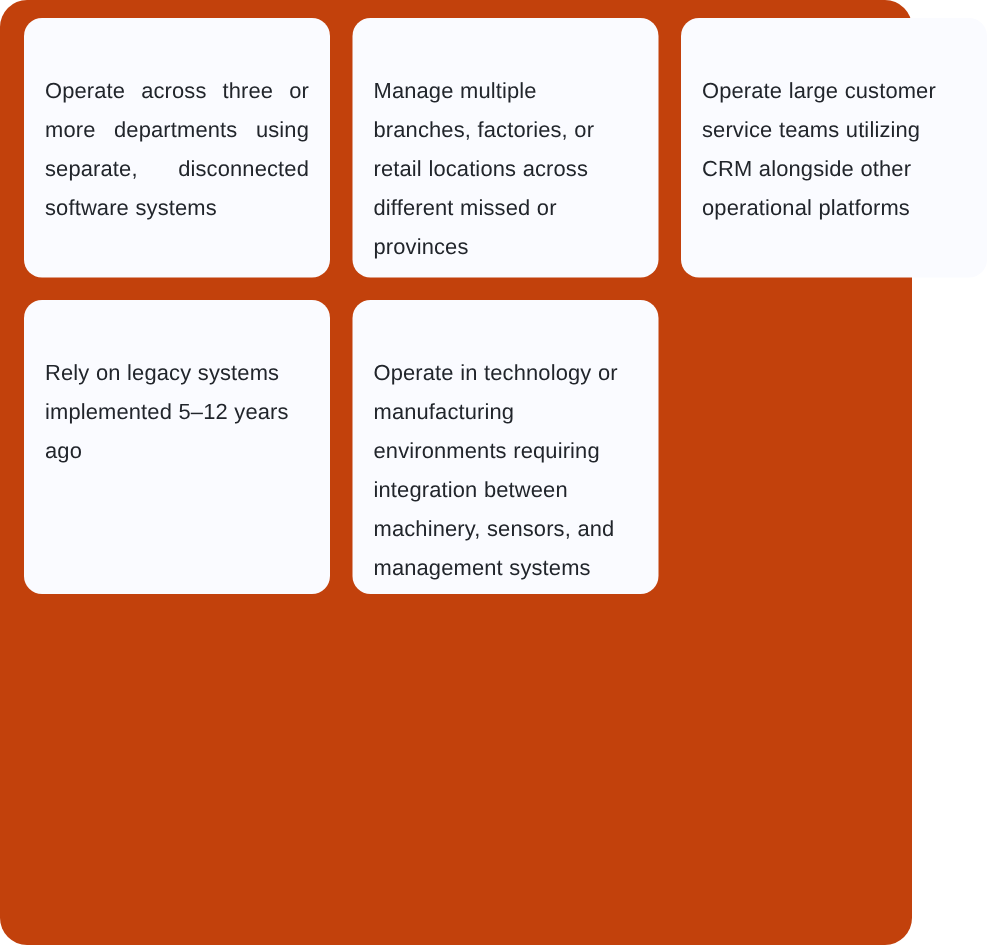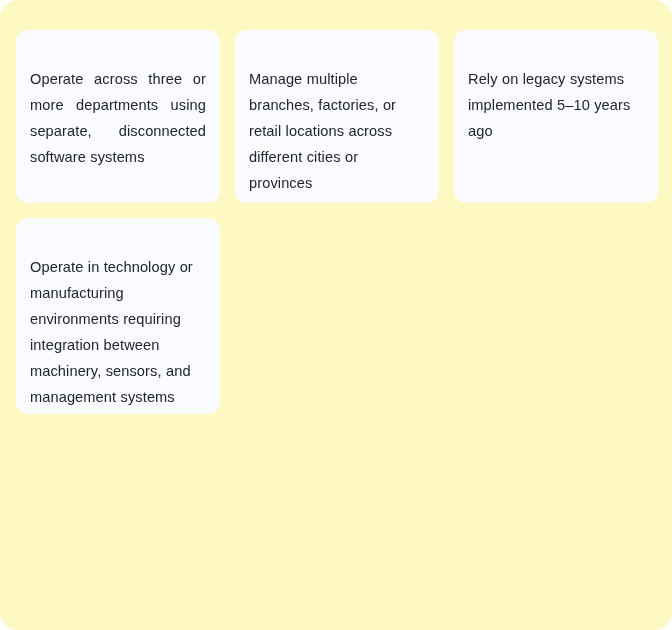--- a/index.html
+++ b/index.html
@@ -11,26 +11,26 @@
     height: 630px;
     background: #ffffff;
     font-family: "Liberation Sans", sans-serif;
     overflow: hidden;
   }
 
   .page-container {
     position: absolute;
     left: 0;
     top: 0;
-    width: 672px;
+    width: 608px;
     height: 630px;
     box-sizing: border-box;
-    background: #fef9c3;
+    background: #c2410c;
     border-radius: 18px;
-    padding: 30px 16px 16px 16px;
+    padding: 12px 16px 16px 16px;
   }
 
   .card-grid {
     display: grid;
     grid-template-columns: 204px 204px 204px;
     grid-template-rows: 173px 196px 229px;
     column-gap: 15px;
     row-gap: 15px;
   }
 
@@ -68,28 +68,31 @@
 <body>
 
 <div class="page-container">
   <div class="card-grid">
 
     <div class="card">
       <p class="card-text justified">Operate across three or more departments using separate, disconnected software systems</p>
     </div>
 
     <div class="card">
-      <p class="card-text">Manage multiple branches, factories, or retail locations across different cities or provinces</p>
+      <p class="card-text">Manage multiple branches, factories, or retail locations across different missed or provinces</p>
     </div>
 
 
+    <div class="card">
+      <p class="card-text">Operate large customer service teams utilizing CRM alongside other operational platforms</p>
+    </div>
 
 
     <div class="card">
-      <p class="card-text">Rely on legacy systems implemented 5–10 years ago</p>
+      <p class="card-text">Rely on legacy systems implemented 5–12 years ago</p>
     </div>
 
     <div class="card">
       <p class="card-text">Operate in technology or manufacturing environments requiring integration between machinery, sensors, and management systems</p>
     </div>
 
     <div class="card is-empty">
       <p class="card-text"></p>
     </div>
 

